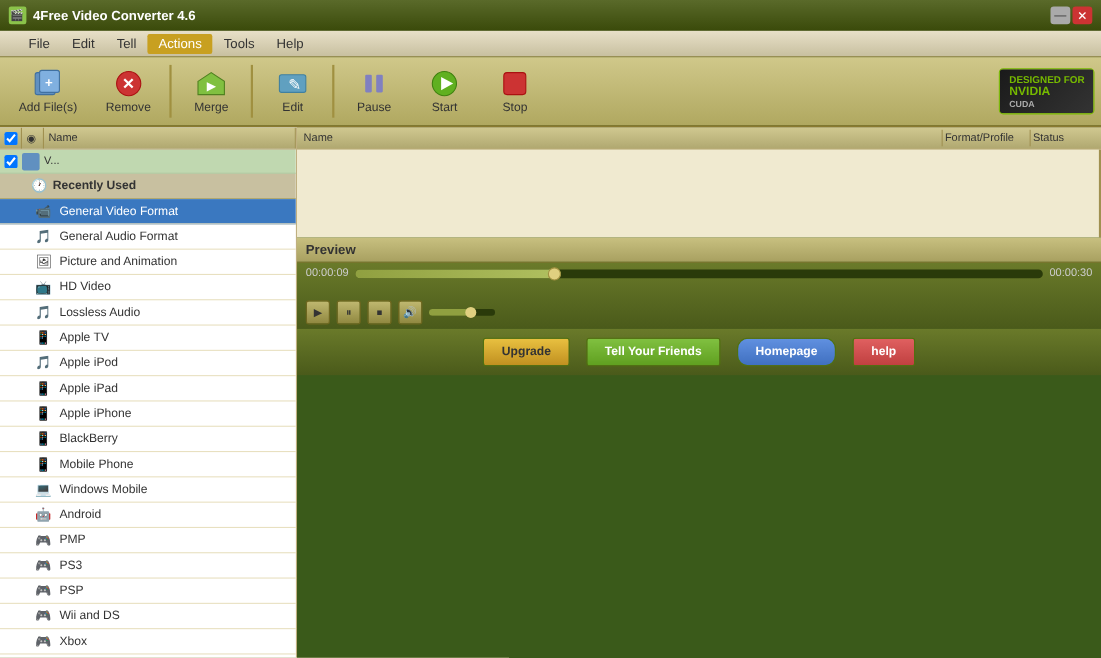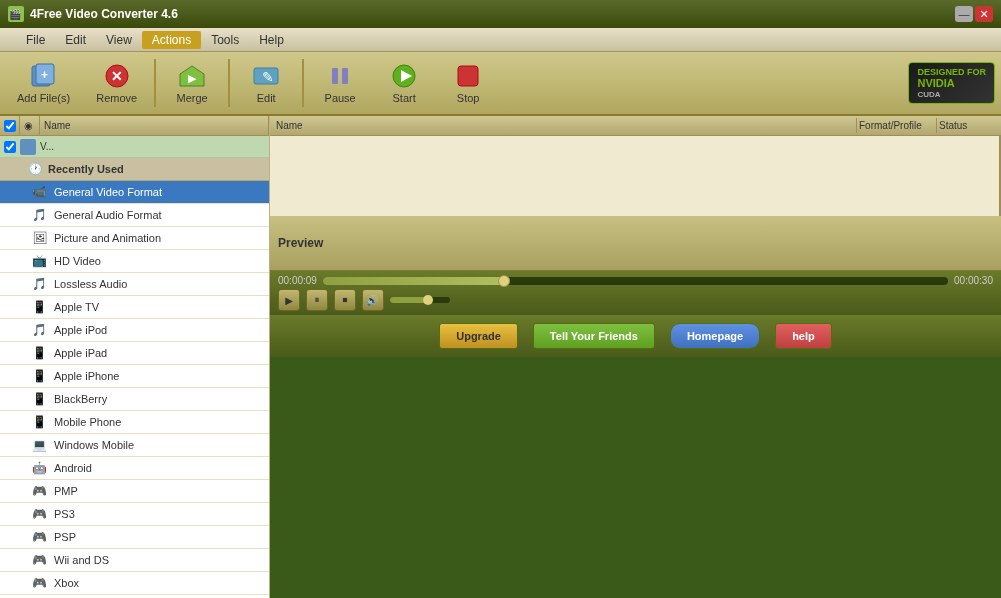--- a/index.html
+++ b/index.html
@@ -130,21 +130,21 @@
     
     .right-panel {
       flex: 1;
       background: #3a5a1a;
       display: flex;
       flex-direction: column;
     }
 
     .preview-header {
       background: linear-gradient(to bottom, #c8c080, #a8a060);
-      padding: 20px 8px;
+      padding: 4px 8px;
       font-size: 12px;
       font-weight: bold;
       color: #333;
       border-bottom: 1px solid #807830;
     }
 
     .preview-video {
       flex: 1;
       background: #1a1a1a;
       display: flex;
@@ -193,21 +193,21 @@
 
     
     .video-controls {
       background: linear-gradient(to bottom, #6a7a2a, #4a5a1a);
       padding: 4px 8px;
     }
     .time-bar-row {
       display: flex;
       align-items: center;
       gap: 6px;
-      margin-bottom: 3px;
+      margin-bottom: 19px;
     }
     .time-text { color: #ccc; font-size: 10px; }
     .time-bar {
       flex: 1;
       height: 8px;
       background: #2a3a0a;
       border-radius: 4px;
       position: relative;
     }
     .time-progress {
@@ -318,21 +318,21 @@
   <span class="titlebar-title">4Free Video Converter 4.6</span>
   <div class="titlebar-controls">
     <button class="titlebar-btn titlebar-min">—</button>
     <button class="titlebar-btn titlebar-close">✕</button>
   </div>
 </div>
 
 <div class="menubar">
   <div class="menu-item">File</div>
   <div class="menu-item">Edit</div>
-  <div class="menu-item">View</div>
+  <div class="menu-item">Tell</div>
   <div class="menu-item active">Actions</div>
   <div class="menu-item">Tools</div>
   <div class="menu-item">Help</div>
 </div>
 
 <div class="toolbar">
   <div class="toolbar-btn">
     <div class="toolbar-icon">
       <svg width="28" height="28" viewBox="0 0 28 28">
         <rect x="2" y="4" width="18" height="20" rx="2" fill="#6090c0" stroke="#4070a0" stroke-width="1"></rect>

